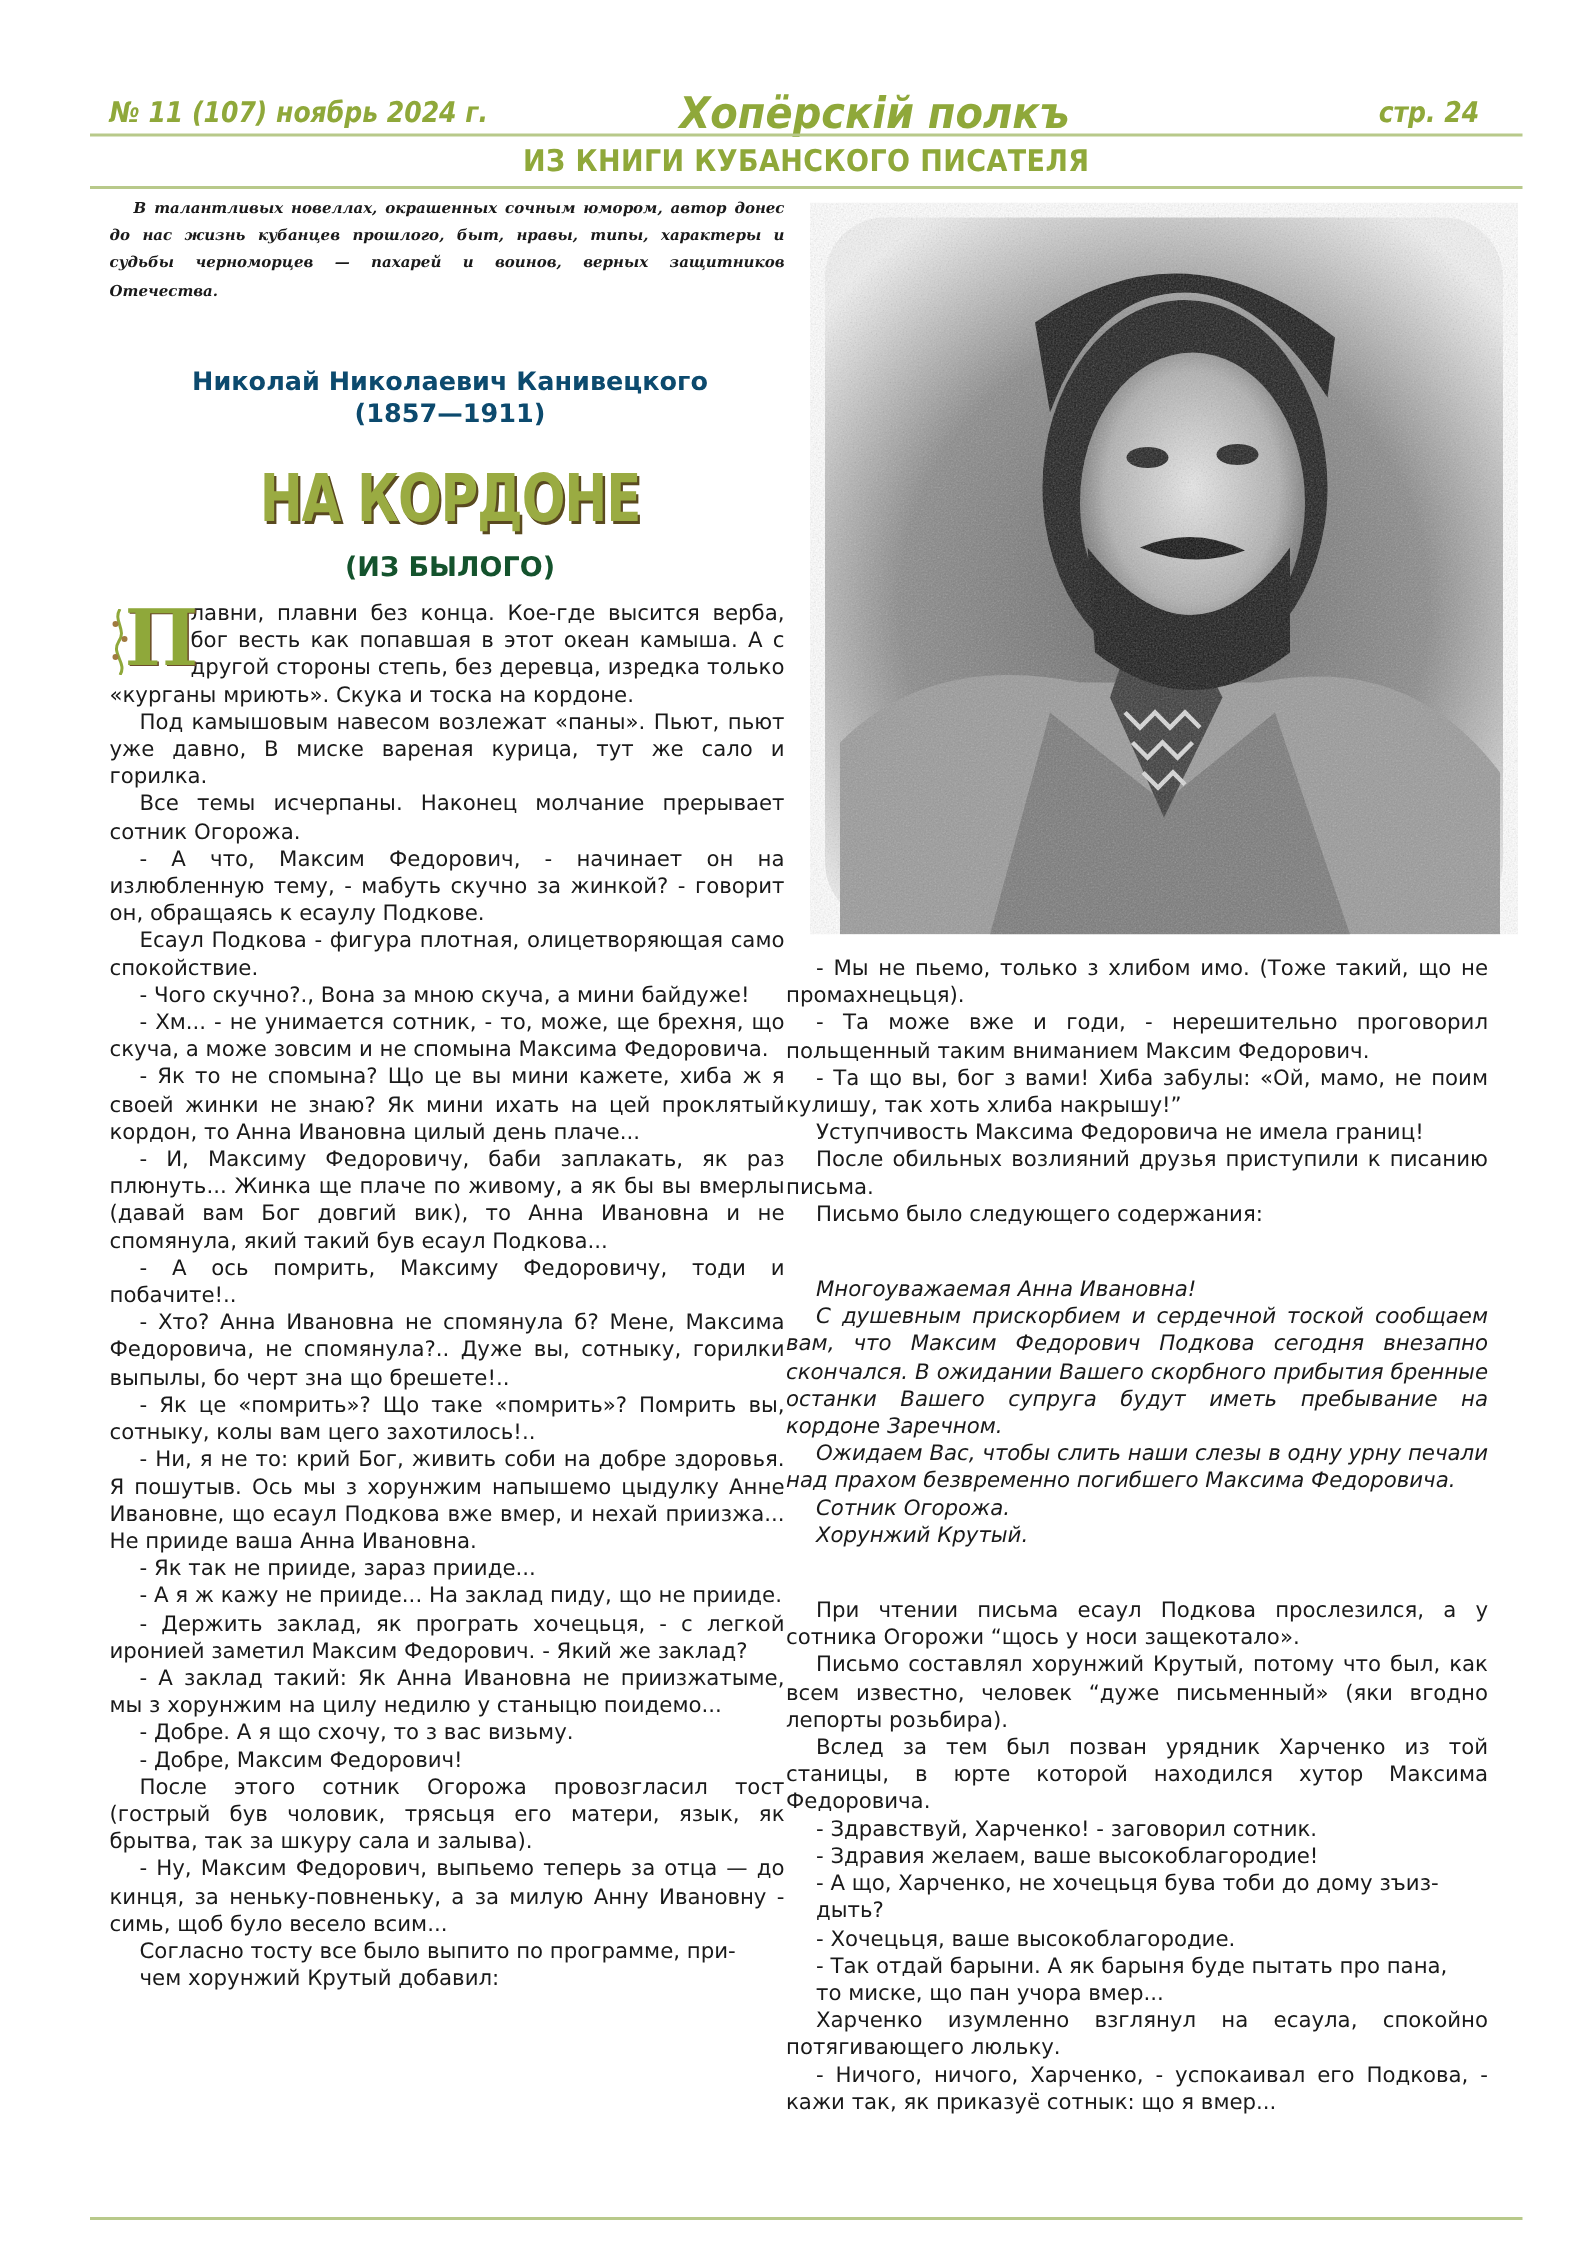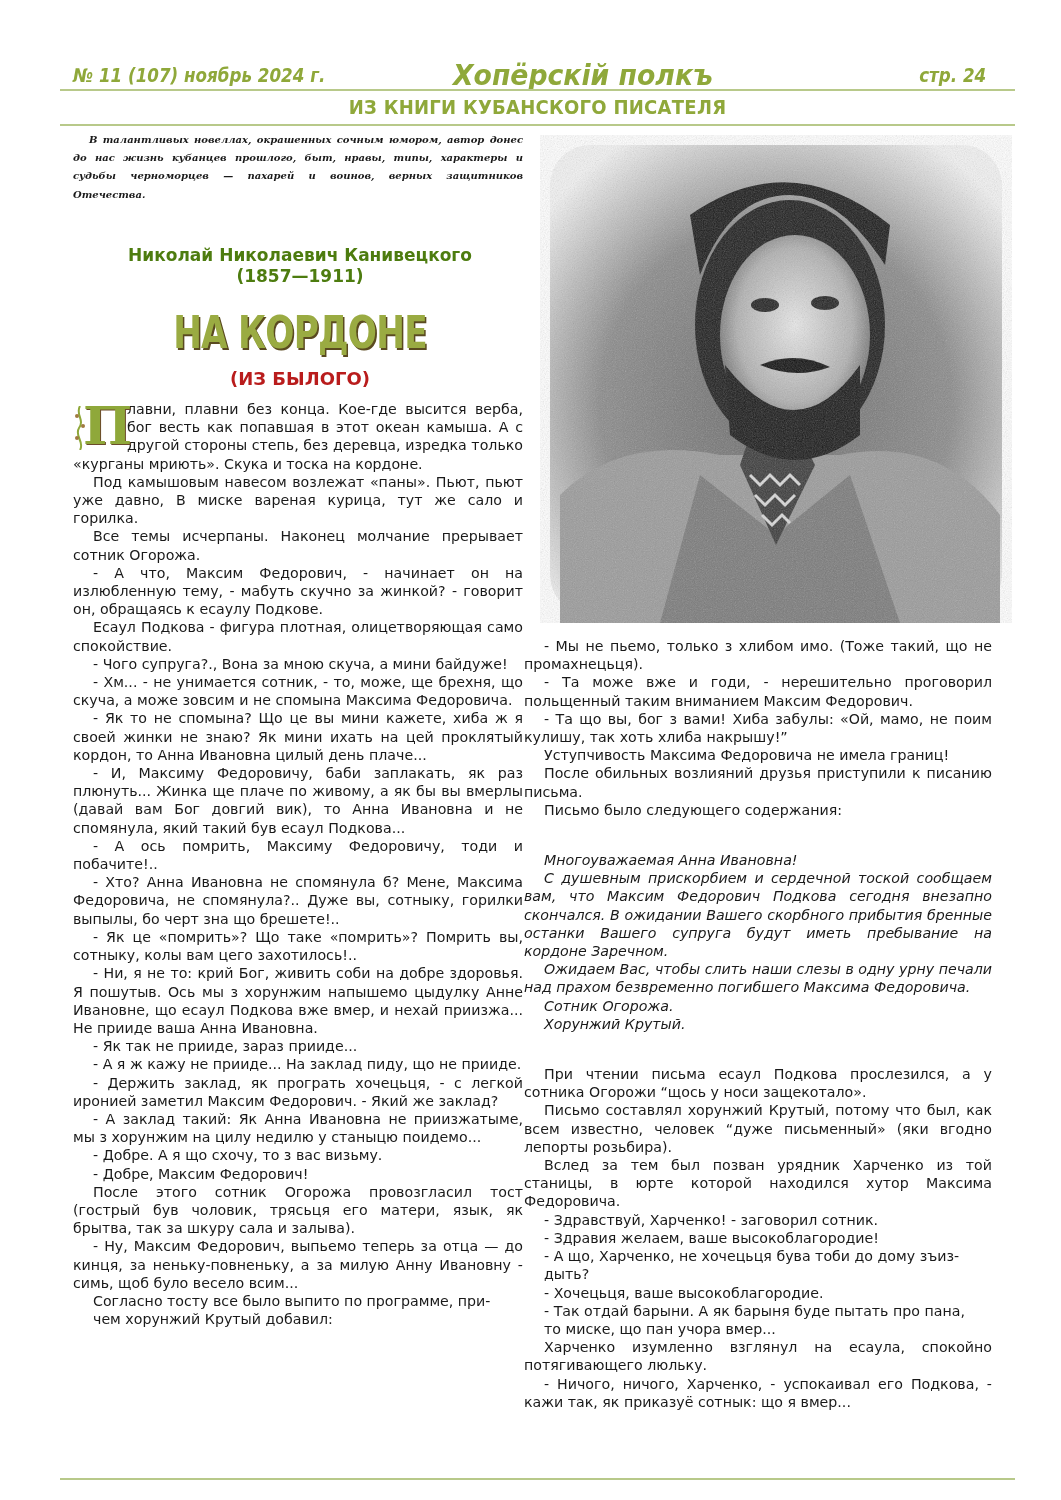--- a/index.html
+++ b/index.html
@@ -4,23 +4,23 @@
 <style>
   html, body { margin: 0; padding: 0; background: #ffffff; }
   body { width: 1061px; height: 1500px; position: relative; overflow: hidden; font-family: "DejaVu Sans", sans-serif; color: #1a1a1a; }
   .header { position: absolute; left: 63px; top: 58px; width: 935px; height: 40px; }
   .hdr-issue { position: absolute; left: 10px; top: 6px; font-family: "DejaVu Sans", sans-serif; font-weight: bold; font-style: italic; font-size: 19px; color: #8fa83a; transform: scaleX(0.88); transform-origin: left; }
   .hdr-title { position: absolute; left: 390px; top: 0px; font-family: "DejaVu Sans", sans-serif; font-weight: bold; font-style: italic; font-size: 29px; color: #8fa83a; transform: scaleX(0.92); transform-origin: left; }
   .hdr-page { position: absolute; right: 12px; top: 6px; font-family: "DejaVu Sans", sans-serif; font-weight: bold; font-style: italic; font-size: 19px; color: #8fa83a; transform: scaleX(0.88); transform-origin: right; }
   .rule { position: absolute; left: 60px; width: 955px; height: 2px; background: #b8c98a; }
   .section { position: absolute; left: 60px; top: 95px; width: 955px; text-align: center; font-weight: bold; font-size: 20px; color: #8fa83a; letter-spacing: 0.3px; transform: scaleX(0.9); }
   .intro { position: absolute; left: 73px; top: 131px; width: 450px; font-family: "DejaVu Serif", serif; font-style: italic; font-weight: bold; font-size: 10px; line-height: 18.2px; text-align: justify; text-indent: 16px; }
-  .author { position: absolute; left: 60px; top: 245px; width: 480px; text-align: center; color: #4d7c0f; font-weight: bold; font-size: 17px; line-height: 21px; }
+  .author { position: absolute; left: 60px; top: 245px; width: 480px; text-align: center; color: #0c4a6e; font-weight: bold; font-size: 17px; line-height: 21px; }
   .story-title { position: absolute; left: 60px; top: 307px; width: 480px; text-align: center; font-family: "DejaVu Sans", sans-serif; font-weight: bold; font-size: 44px; color: #9aab42; letter-spacing: -1px; text-shadow: 2px 2px 0 #5a4a20; transform: scaleX(0.78); }
-  .story-sub { position: absolute; left: 60px; top: 368px; width: 480px; text-align: center; font-weight: bold; font-size: 18px; color: #b91c1c; }
+  .story-sub { position: absolute; left: 60px; top: 368px; width: 480px; text-align: center; font-weight: bold; font-size: 18px; color: #14532d; }
   .col { position: absolute; font-size: 14.2px; line-height: 18.2px; text-align: justify; }
   .col p { margin: 0; text-indent: 20px; }
   .col p.noind { text-indent: 0; }
   .col p.gap { margin-top: 32px; }
   .col p.it { font-style: italic; }
   .left-col { left: 73px; top: 400px; width: 450px; }
   .right-col { left: 524px; top: 637px; width: 468px; }
   .dropcap { float: left; width: 44px; height: 50px; margin: 2px 10px 0 0; position: relative; }
   .dropcap .glyph { position: absolute; left: 10px; top: -2px; font-family: "DejaVu Serif", serif; font-size: 52px; line-height: 52px; font-weight: bold; color: #8fa83a; text-shadow: 1px 1px 0 #6b4a2a; }
   .dropcap .vine { position: absolute; left: 0; top: 4px; width: 14px; height: 44px; }
@@ -100,21 +100,21 @@
         <circle cx="10" cy="20" r="2" fill="#a07a40"></circle>
         <circle cx="4" cy="32" r="2" fill="#a07a40"></circle>
     </svg>
     <span class="glyph">П</span>
   </div>
   <p class="noind">лавни, плавни без конца. Кое-где высится верба, бог весть как попавшая в этот океан камыша. А с другой стороны степь, без деревца, изредка только «курганы мриють». Скука и тоска на кордоне.</p>
   <p>Под камышовым навесом возлежат «паны». Пьют, пьют уже давно, В миске вареная курица, тут же сало и горилка.</p>
   <p>Все темы исчерпаны. Наконец молчание прерывает сотник Огорожа.</p>
   <p>- А что, Максим Федорович, - начинает он на излюбленную тему, - мабуть скучно за жинкой? - говорит он, обращаясь к есаулу Подкове.</p>
   <p>Есаул Подкова - фигура плотная, олицетворяющая само спокойствие.</p>
-  <p>- Чого супруга?., Вона за мною скуча, а мини байдуже!</p>
+  <p>- Чого скучно?., Вона за мною скуча, а мини байдуже!</p>
   <p>- Хм... - не унимается сотник, - то, може, ще брехня, що скуча, а може зовсим и не спомына Максима Федоровича.</p>
   <p>- Як то не спомына? Що це вы мини кажете, хиба ж я своей жинки не знаю? Як мини ихать на цей проклятый кордон, то Анна Ивановна цилый день плаче...</p>
   <p>- И, Максиму Федоровичу, баби заплакать, як раз плюнуть... Жинка ще плаче по живому, а як бы вы вмерлы (давай вам Бог довгий вик), то Анна Ивановна и не спомянула, який такий був есаул Подкова...</p>
   <p>- А ось помрить, Максиму Федоровичу, тоди и побачите!..</p>
   <p>- Хто? Анна Ивановна не спомянула б? Мене, Максима Федоровича, не спомянула?.. Дуже вы, сотныку, горилки выпылы, бо черт зна що брешете!..</p>
   <p>- Як це «помрить»? Що таке «помрить»? Помрить вы, сотныку, колы вам цего захотилось!..</p>
   <p>- Ни, я не то: крий Бог, живить соби на добре здоровья. Я пошутыв. Ось мы з хорунжим напышемо цыдулку Анне Ивановне, що есаул Подкова вже вмер, и нехай приизжа... Не прииде ваша Анна Ивановна.</p>
   <p>- Як так не прииде, зараз прииде...</p>
   <p>- А я ж кажу не прииде... На заклад пиду, що не прииде.</p>
   <p>- Держить заклад, як програть хочецьця, - с легкой иронией заметил Максим Федорович. - Який же заклад?</p>

